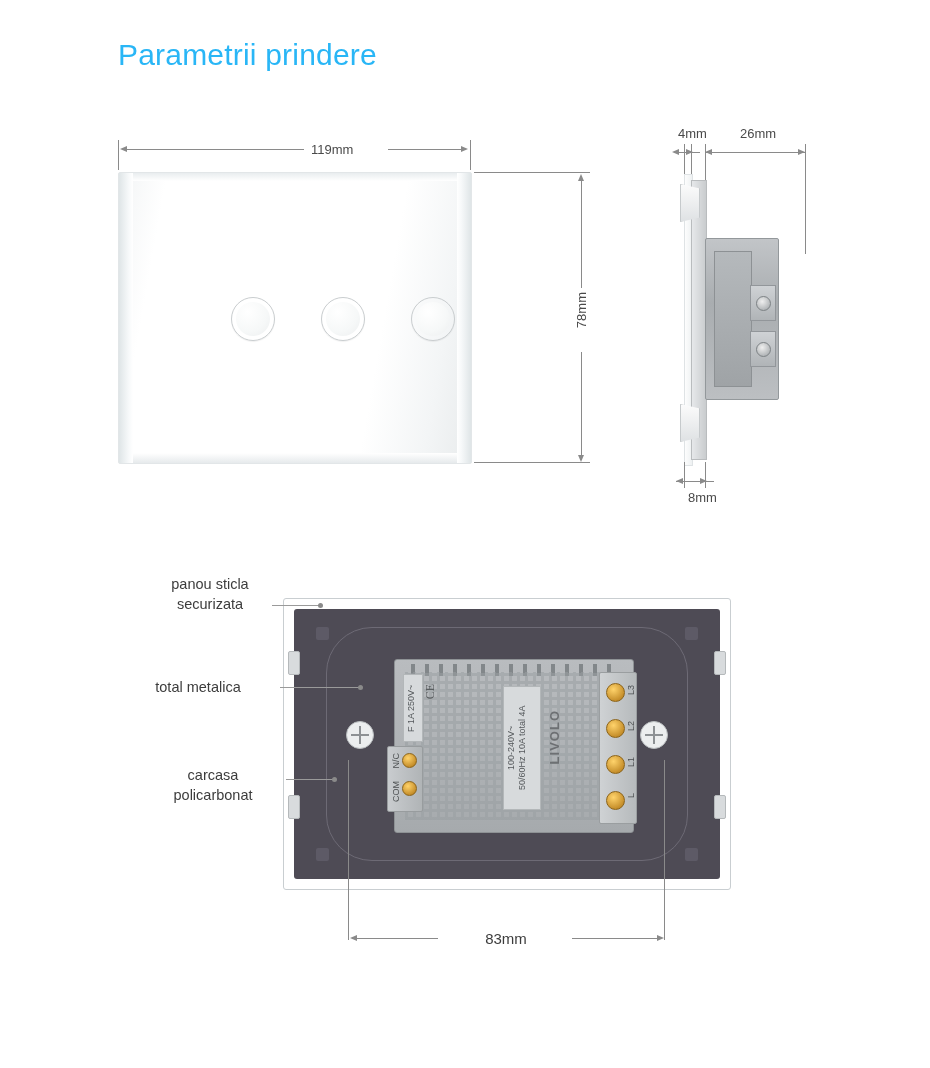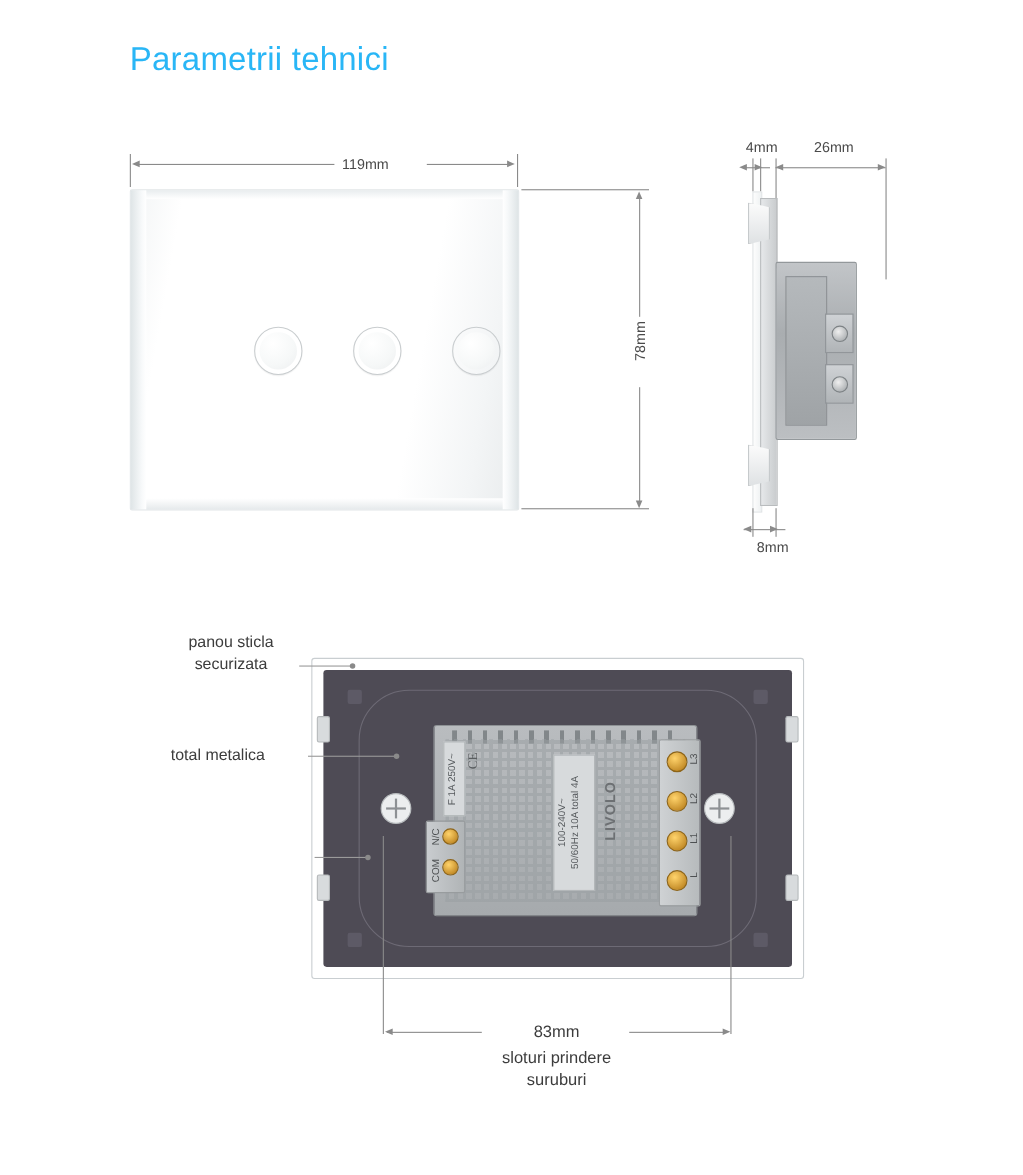--- a/index.html
+++ b/index.html
@@ -328,21 +328,21 @@
     font-size: 15px;
     color: #3c3c3c;
     text-align: center;
     white-space: pre-line;
     line-height: 1.35;
   }
 </style>
 </head>
 <body>
 
-<div class="page-title">Parametrii tehnici</div>
+<div class="page-title">Parametrii prindere</div>
 
 <div class="dim-line-v" style="left:118px; top:140px; height:30px;"></div>
 <div class="dim-line-v" style="left:470px; top:140px; height:30px;"></div>
 <div class="dim-line-h" style="left:124px; top:149px; width:180px;"></div>
 <div class="dim-line-h" style="left:388px; top:149px; width:76px;"></div>
 <div class="arrow arrow-left" style="left:120px; top:145.5px;"></div>
 <div class="arrow arrow-right" style="left:461px; top:145.5px;"></div>
 <div class="dim-label" style="left:311px; top:142px;">119mm</div>
 
 <div class="dim-line-h" style="left:474px; top:172px; width:116px;"></div>
@@ -449,25 +449,25 @@
 
   <div class="callout-text" style="left:130px; top:15px; width:160px;">panou sticla
 securizata</div>
   <div class="callout-line" style="left:272px; top:45px; width:48px;"></div>
   <div class="callout-dot" style="left:318px; top:43px;"></div>
 
   <div class="callout-text" style="left:118px; top:118px; width:160px;">total metalica</div>
   <div class="callout-line" style="left:280px; top:127px; width:80px;"></div>
   <div class="callout-dot" style="left:358px; top:125px;"></div>
 
+  <div class="callout-text" style="left:128px; top:206px; width:170px;">carcasa
+policarbonat</div>
   <div class="callout-line" style="left:286px; top:219px; width:48px;"></div>
   <div class="callout-dot" style="left:332px; top:217px;"></div>
 
   <div class="dim-line-v" style="left:348px; top:200px; height:180px;"></div>
   <div class="dim-line-v" style="left:664px; top:200px; height:180px;"></div>
   <div class="dim-line-h" style="left:352px; top:378px; width:86px;"></div>
   <div class="dim-line-h" style="left:572px; top:378px; width:88px;"></div>
   <div class="arrow arrow-left" style="left:350px; top:374.5px;"></div>
   <div class="arrow arrow-right" style="left:657px; top:374.5px;"></div>
   <div class="bottom-dim-text" style="left:444px; top:369px; width:124px;">83mm</div>
-  <div class="bottom-dim-text" style="left:416px; top:392px; width:180px;">sloturi prindere
-suruburi</div>
 </div>
 
 </body></html>

